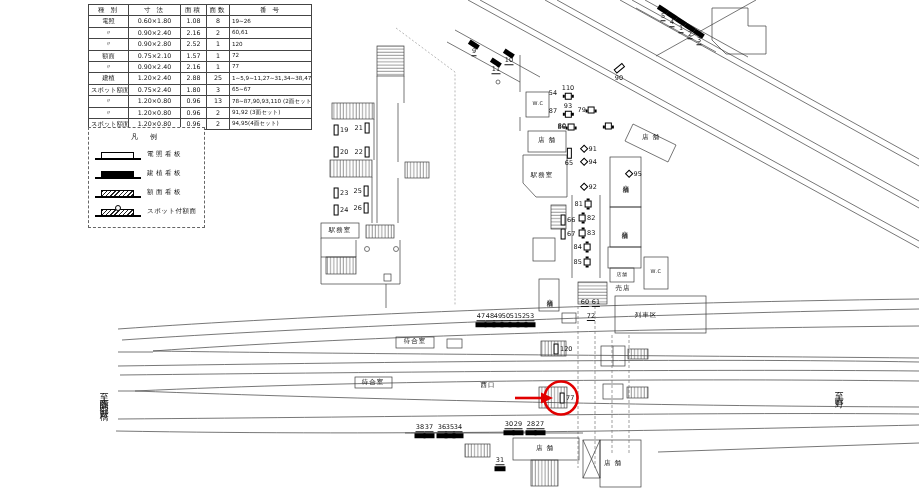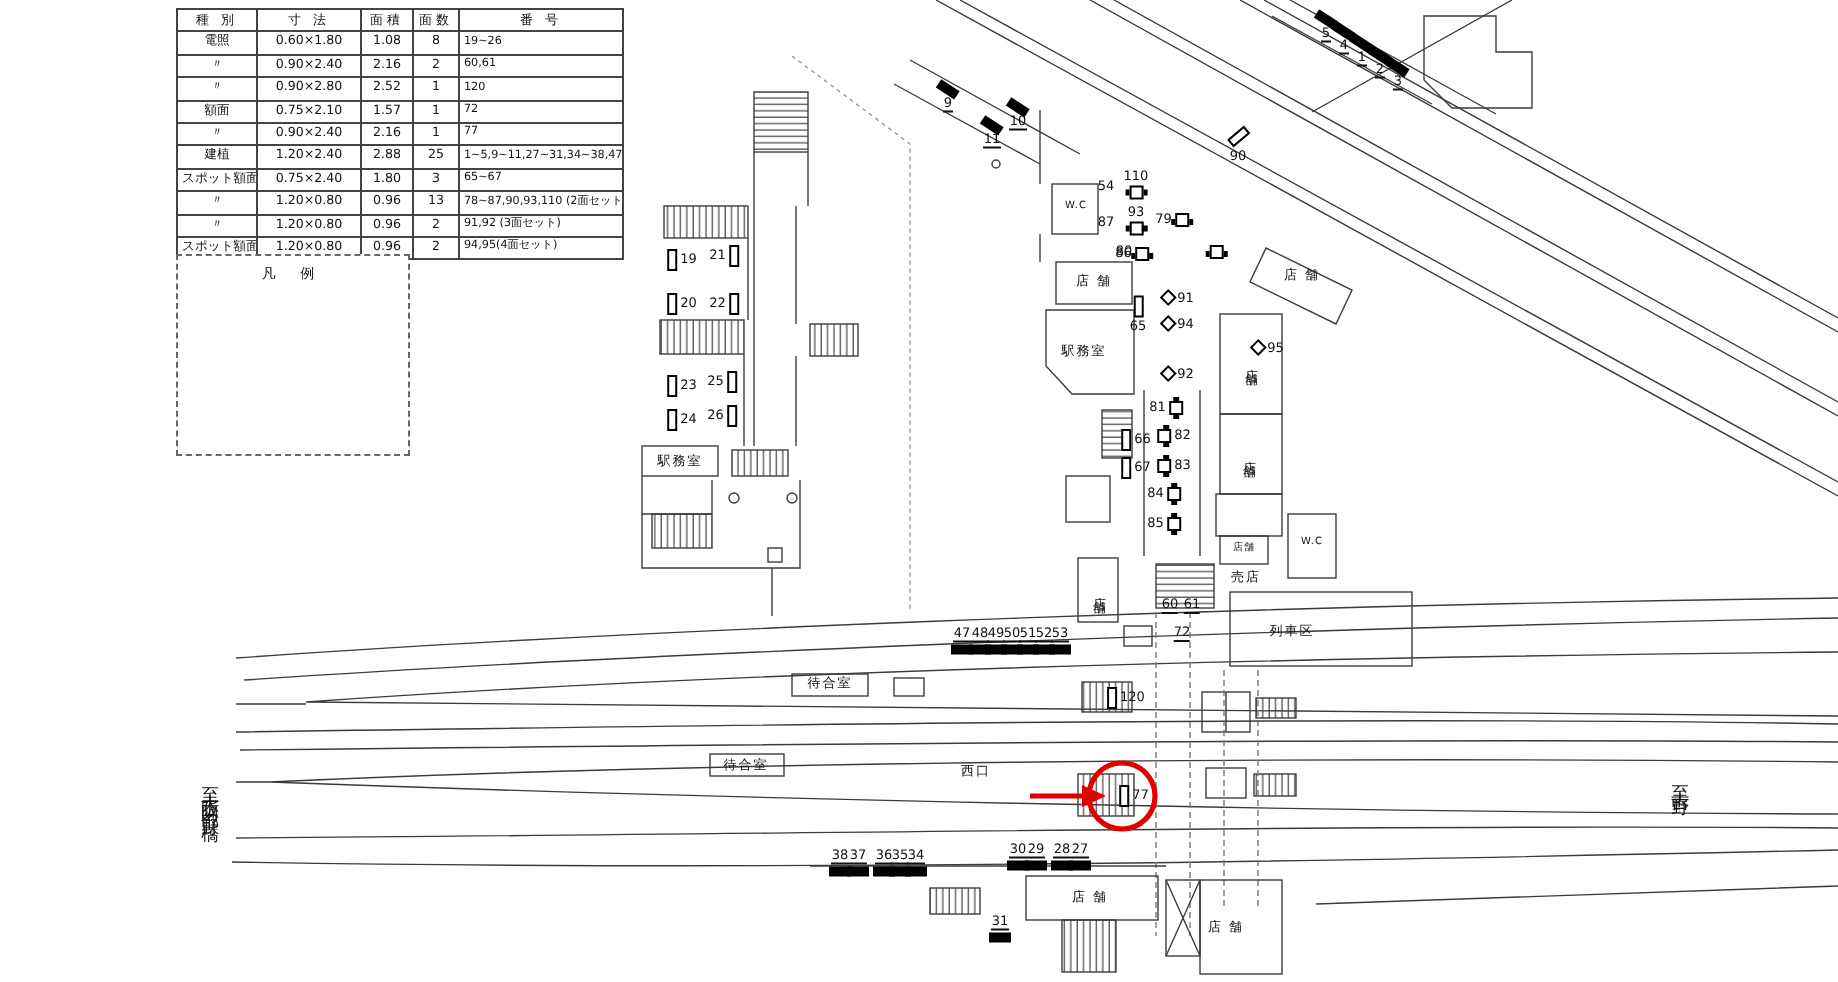--- a/index.html
+++ b/index.html
@@ -224,20 +224,46 @@
           <td>1.20×0.80</td>
           <td>0.96</td>
           <td>2</td>
           <td class="c-num">94,95(4面セット)</td>
         </tr>
       </tbody>
   </table>
 
   <div class="legendbox">
     <div class="ltitle">凡 例</div>
+    <div>
+        <div class="lrow">
+          <div class="lsym">
+            <div class="lshape "></div>
+          </div>
+          <div class="llabel">電照看板</div>
+        </div>
+        <div class="lrow">
+          <div class="lsym">
+            <div class="lshape black"></div>
+          </div>
+          <div class="llabel">建植看板</div>
+        </div>
+        <div class="lrow">
+          <div class="lsym">
+            <div class="lshape hatch"></div>
+          </div>
+          <div class="llabel">額面看板</div>
+        </div>
+        <div class="lrow">
+          <div class="lsym">
+            <div class="lshape hatch spot"></div>
+          </div>
+          <div class="llabel tight">スポット付額面</div>
+        </div>
+      </div>
   </div>
 
   <div class="layer">
       <div class="mk" style="left: 341px; top: 130px;">
         <span class="sym sym-vr"></span>
         <span class="num">19</span>
       </div>
       <div class="mk" style="left: 362px; top: 128px;">
         <span class="num">21</span>
         <span class="sym sym-vr"></span>

